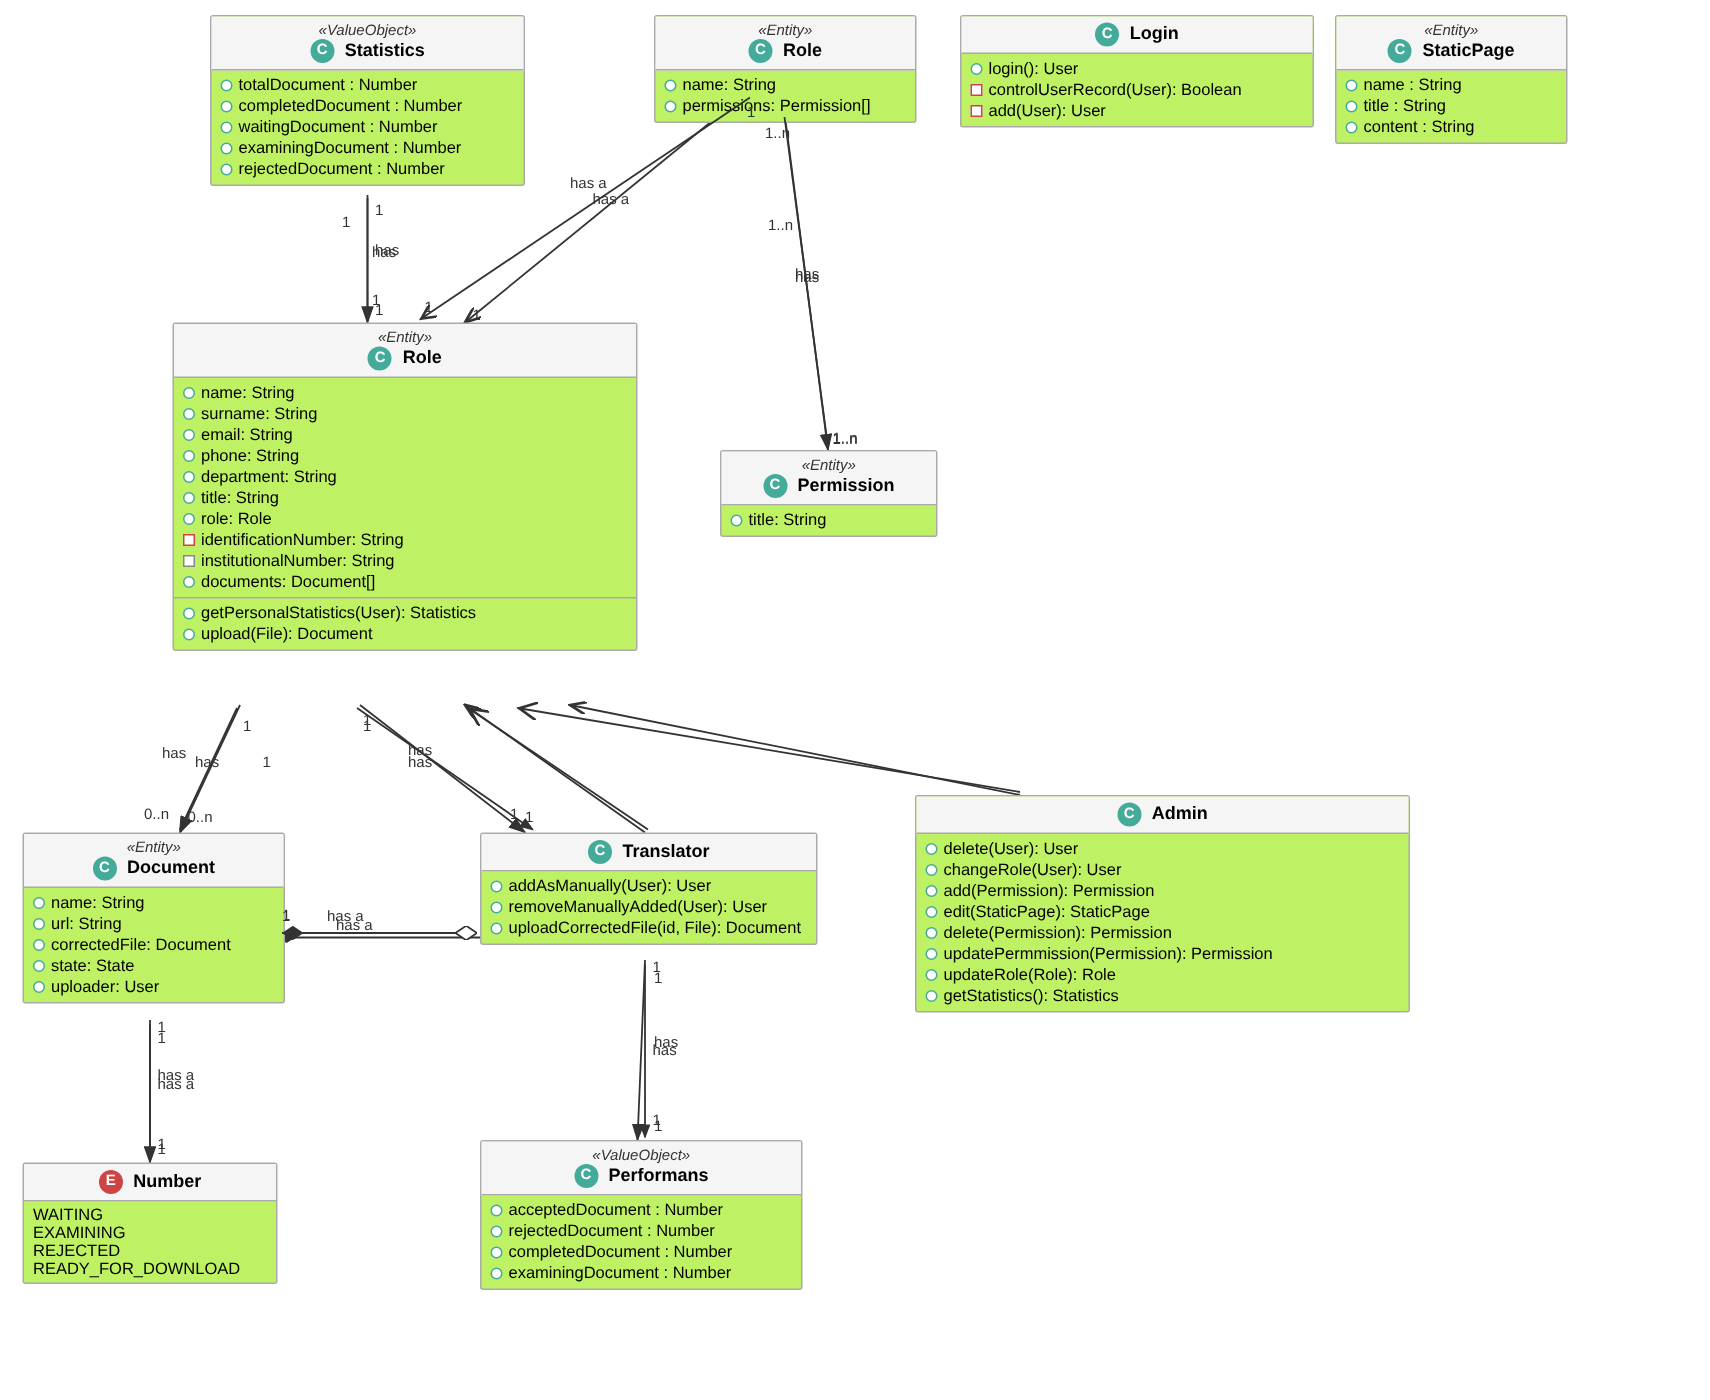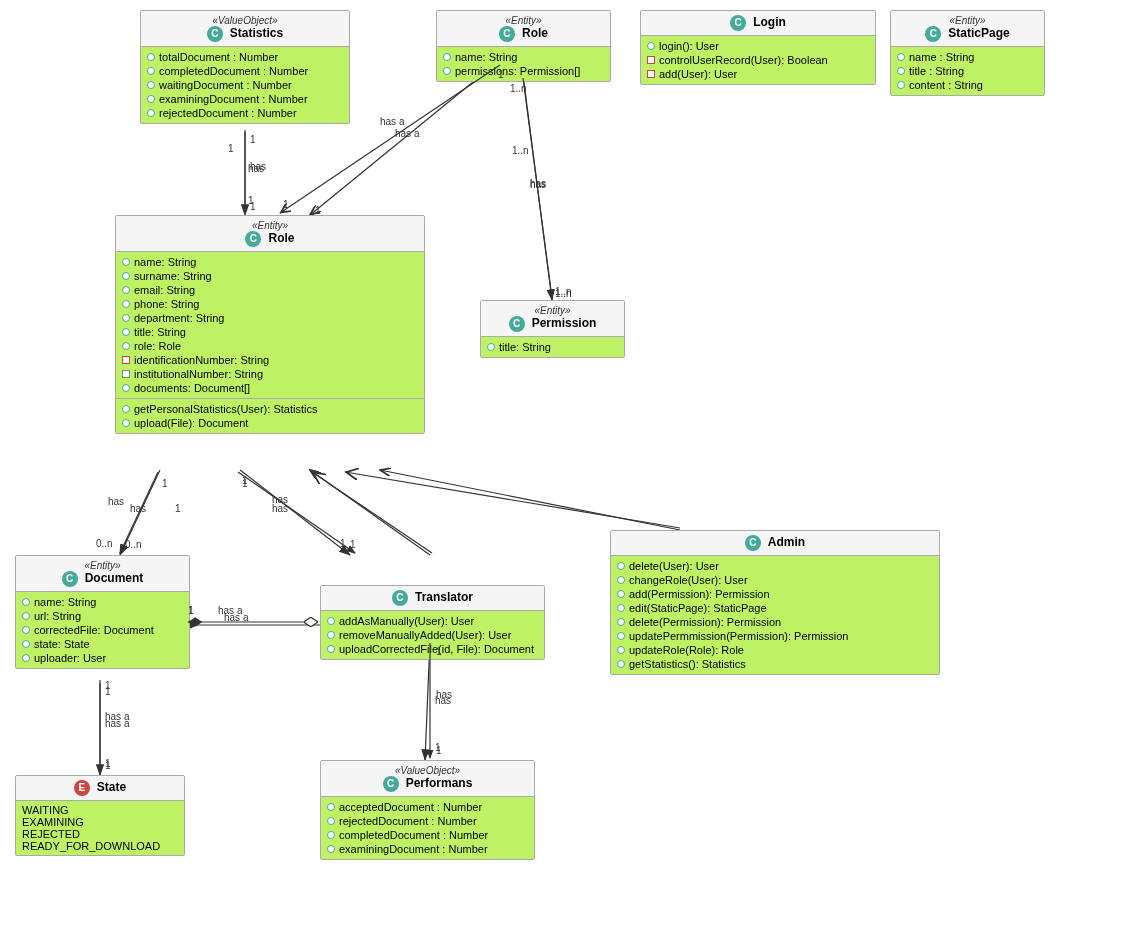--- a/index.html
+++ b/index.html
@@ -307,21 +307,21 @@
     </div>
     <div class="uml-section">
       <div class="uml-item"><span class="dot-green"></span>name: String</div>
       <div class="uml-item"><span class="dot-green"></span>url: String</div>
       <div class="uml-item"><span class="dot-green"></span>correctedFile: Document</div>
       <div class="uml-item"><span class="dot-green"></span>state: State</div>
       <div class="uml-item"><span class="dot-green"></span>uploader: User</div>
     </div>
   </div>
 
-  <div class="uml-box" style="left:320px; top:585px; width:225px;">
+  <div class="uml-box" style="left:320px; top:555px; width:225px;">
     <div class="uml-header">
       <div>
         <span class="circle-c">C</span>
         <span class="classname">Translator</span>
       </div>
     </div>
     <div class="uml-section">
       <div class="uml-item"><span class="dot-green"></span>addAsManually(User): User</div>
       <div class="uml-item"><span class="dot-green"></span>removeManuallyAdded(User): User</div>
       <div class="uml-item"><span class="dot-green"></span>uploadCorrectedFile(id, File): Document</div>
@@ -344,21 +344,21 @@
       <div class="uml-item"><span class="dot-green"></span>updatePermmission(Permission): Permission</div>
       <div class="uml-item"><span class="dot-green"></span>updateRole(Role): Role</div>
       <div class="uml-item"><span class="dot-green"></span>getStatistics(): Statistics</div>
     </div>
   </div>
 
   <div class="uml-box" style="left:15px; top:775px; width:170px;">
     <div class="uml-header">
       <div>
         <span class="circle-e">E</span>
-        <span class="classname">State</span>
+        <span class="classname">Number</span>
       </div>
     </div>
     <div class="enum-items">
       <div>WAITING</div>
       <div>EXAMINING</div>
       <div>REJECTED</div>
       <div>READY_FOR_DOWNLOAD</div>
     </div>
   </div>
 

